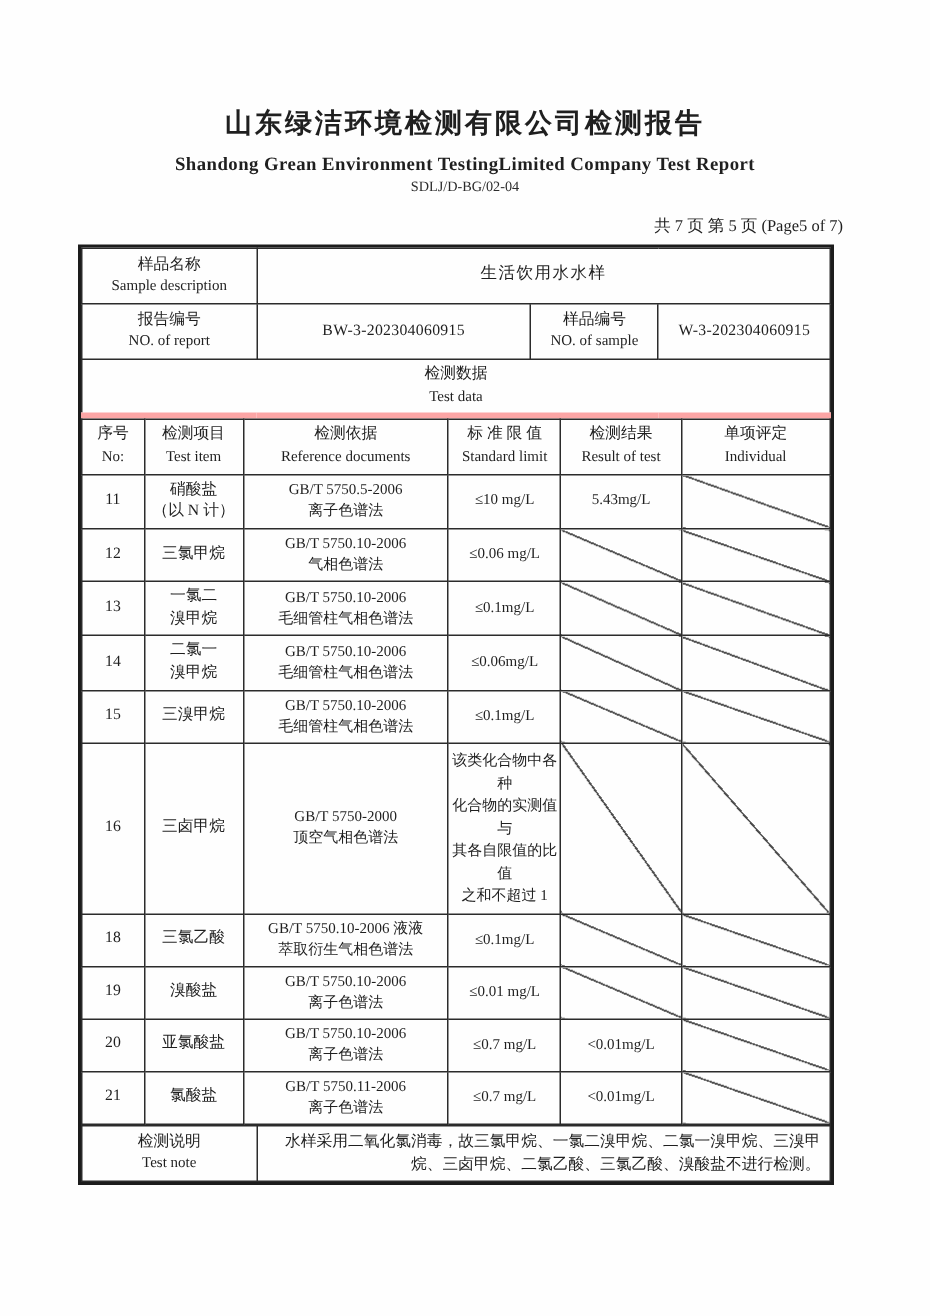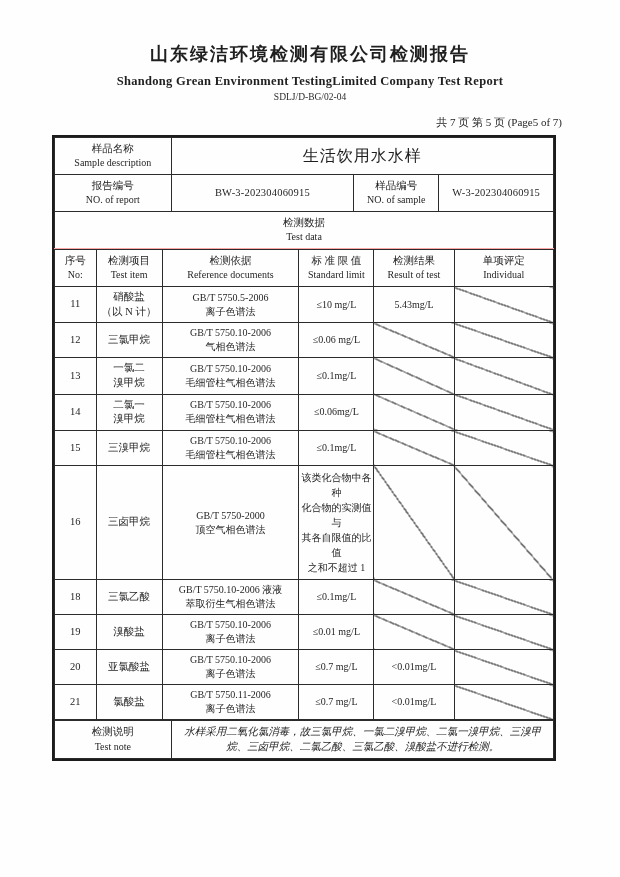--- a/index.html
+++ b/index.html
@@ -4,21 +4,21 @@
 <style>
   * { margin: 0; padding: 0; box-sizing: border-box; }
   html, body { background: #ffffff; }
   body {
     width: 620px; height: 877px;
     font-family: "Liberation Serif", "DejaVu Serif", serif;
     color: #1f1f1f;
     overflow: hidden;
     position: relative;
   }
-  .page { width: 620px; height: 877px; background: #fefefe; padding-top: 42px; }
+  .page { width: 620px; height: 877px; background: #fefefe; padding-top: 70px; }
 
   .title-cn {
     text-align: center; font-size: 18px; font-weight: bold;
     letter-spacing: 2px;
   }
   .title-en {
     text-align: center; font-size: 12.5px; font-weight: bold;
     margin-top: 8px; letter-spacing: 0.3px;
   }
   .doc-code { text-align: center; font-size: 9.5px; margin-top: 3px; color: #2b2b2b; }
@@ -37,35 +37,35 @@
     text-align: center; vertical-align: middle;
     font-weight: normal;
     font-size: 10.5px; line-height: 1.4;
     padding: 3px 2px;
     white-space: pre-line;
     overflow: hidden;
   }
   .cn-line { font-size: 10.5px; }
   .en-line { font-size: 10px; }
   .info-table tr { height: 37px; }
-  .info-value { font-size: 16px; letter-spacing: 1px; }
+  .info-value { font-size: 11px; letter-spacing: 1px; font-family: Liberation Mono, monospace; }
   .num-value { font-size: 10.5px; letter-spacing: 0.2px; }
-  .testdata-row td { border-bottom: 1px solid #fca5a5; }
+  .testdata-row td { border-bottom: 4px solid #fca5a5; }
   .main-table tr { height: 33px; }
   .main-table .hdr { height: 37px; }
   .limit-small { font-size: 8px; line-height: 15px; padding: 4px 1px; }
   .diag {
     background-image: linear-gradient(to top right,
       transparent calc(50% - 0.6px), #4a4a4a calc(50% - 0.6px),
       #4a4a4a calc(50% + 0.6px), transparent calc(50% + 0.6px));
   }
   .note-table td { height: 34px; border-radius: 16px; }
   .note-text {
-    text-align: center; font-size: 10.5px; line-height: 1.45;
-    padding: 3px 6px 3px 7px; white-space: normal; font-style: italic;
+    text-align: right; font-size: 10.5px; line-height: 1.45;
+    padding: 3px 6px 3px 7px; white-space: normal;
   }
   .ref-cell { font-size: 10px; }
   .limit-cell, .result-cell { font-size: 10px; }
 </style>
 </head>
 <body>
 
 <div class="page">
 
   <div class="title-cn">山东绿洁环境检测有限公司检测报告</div>

